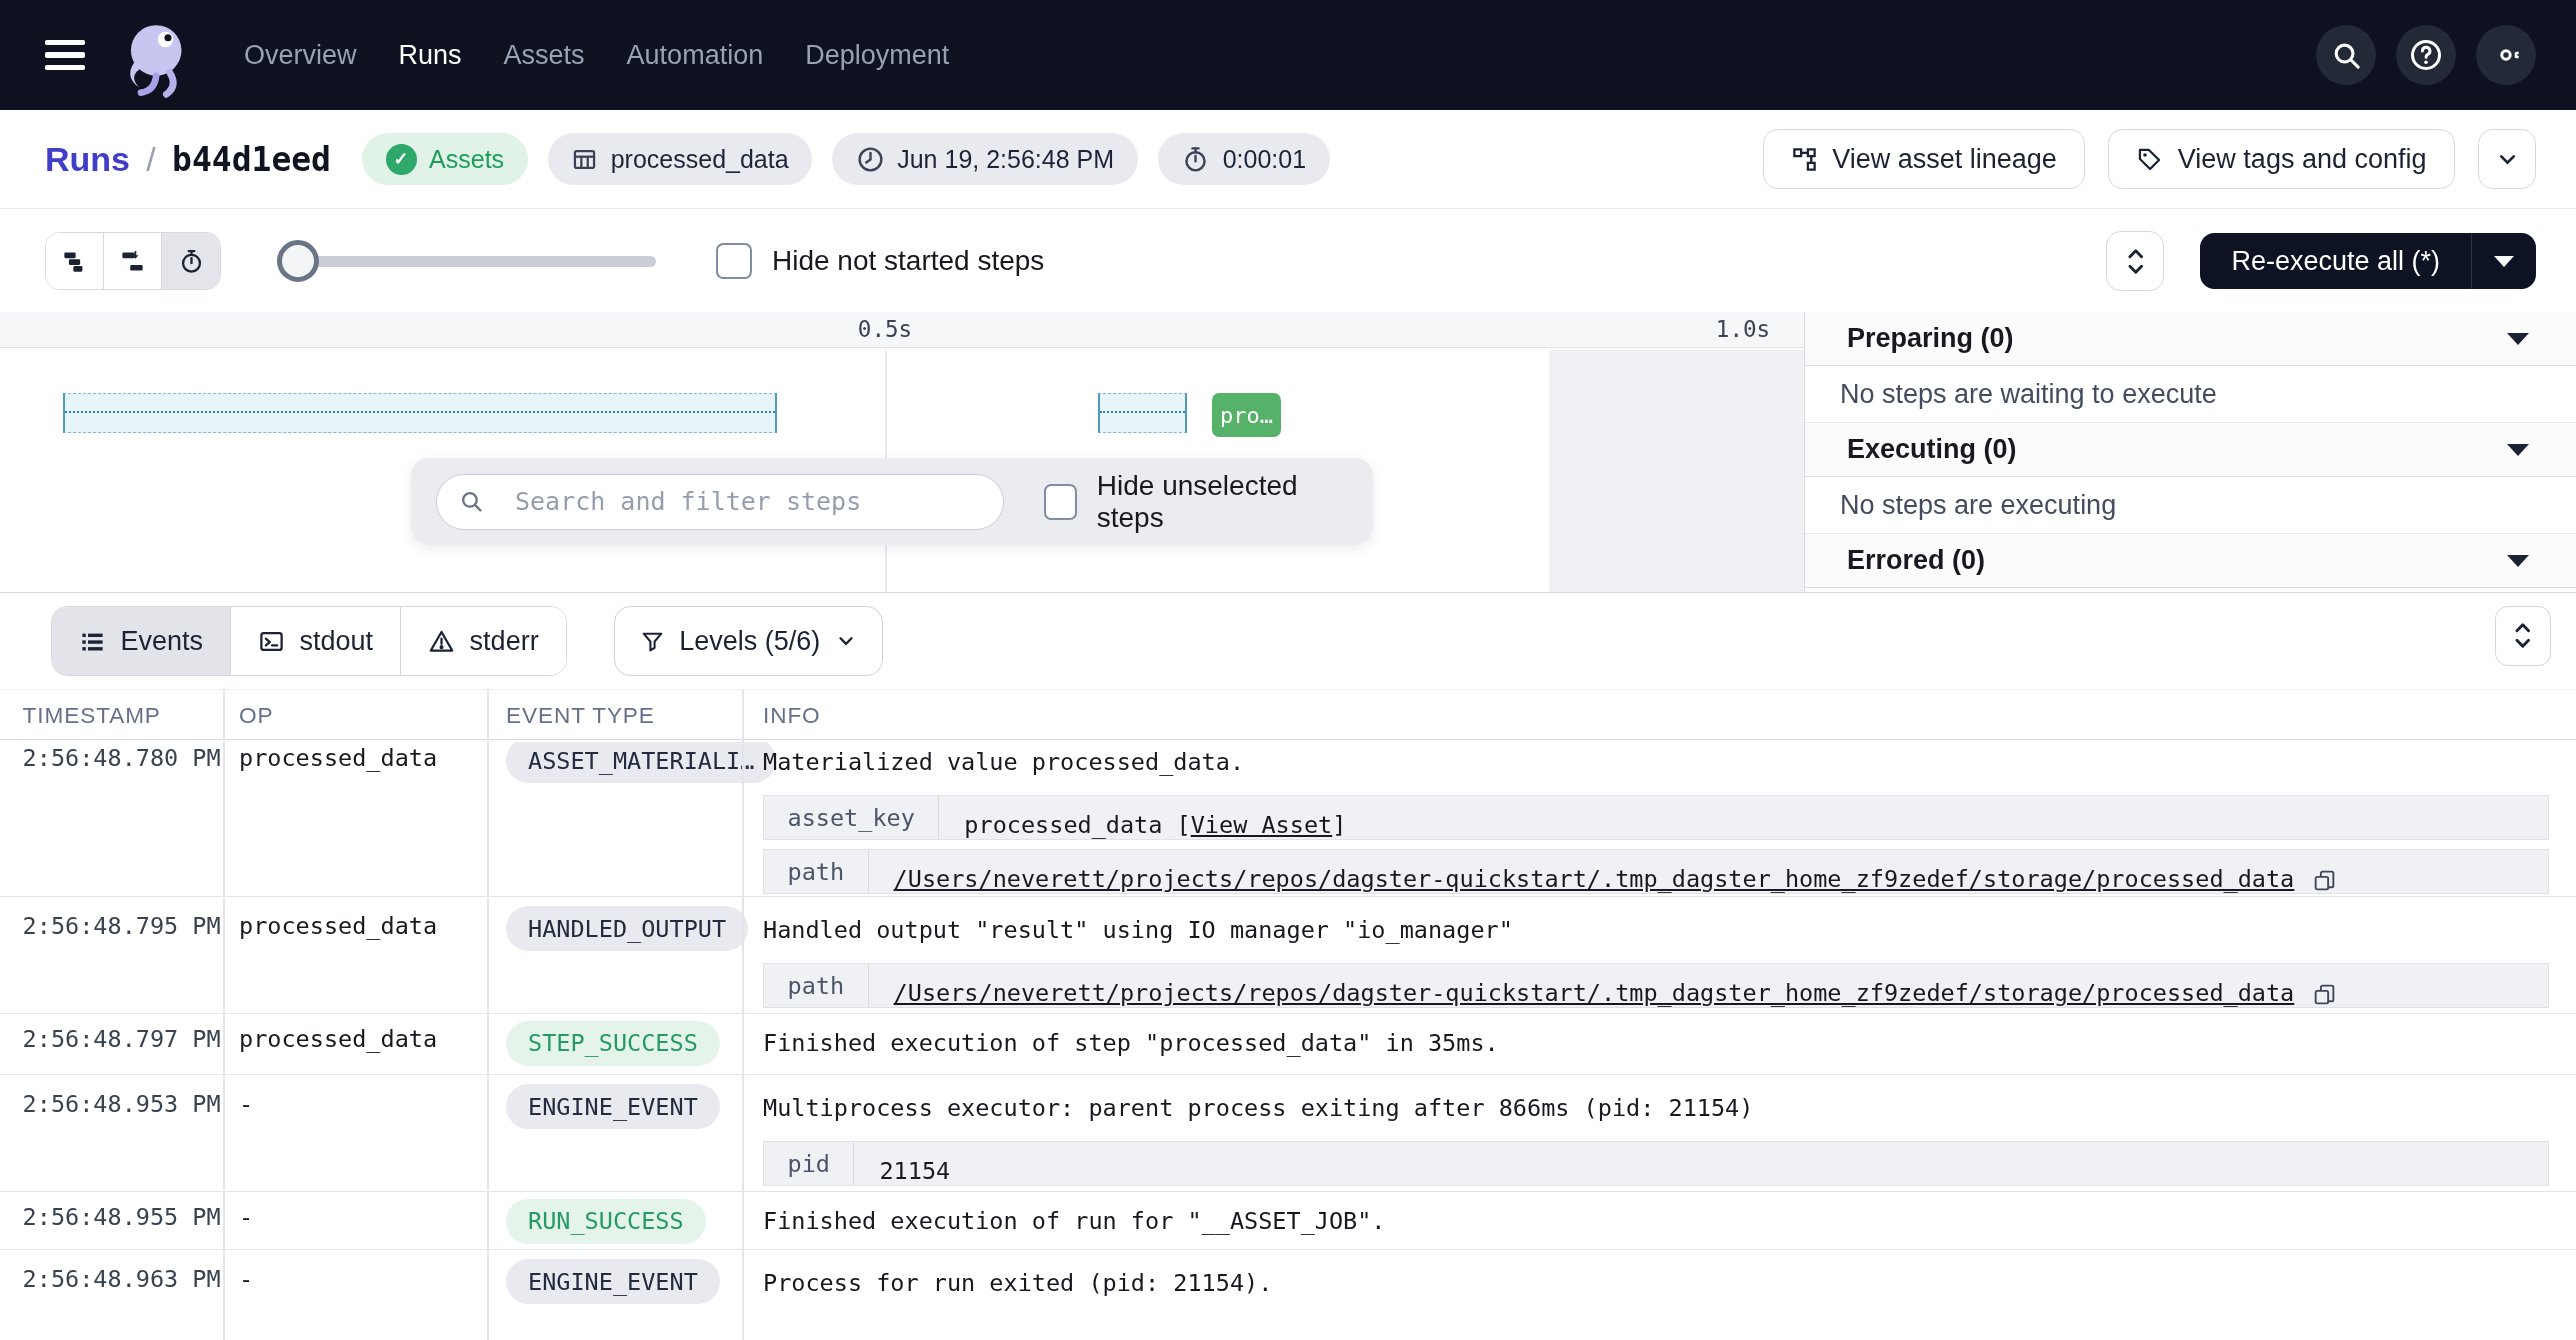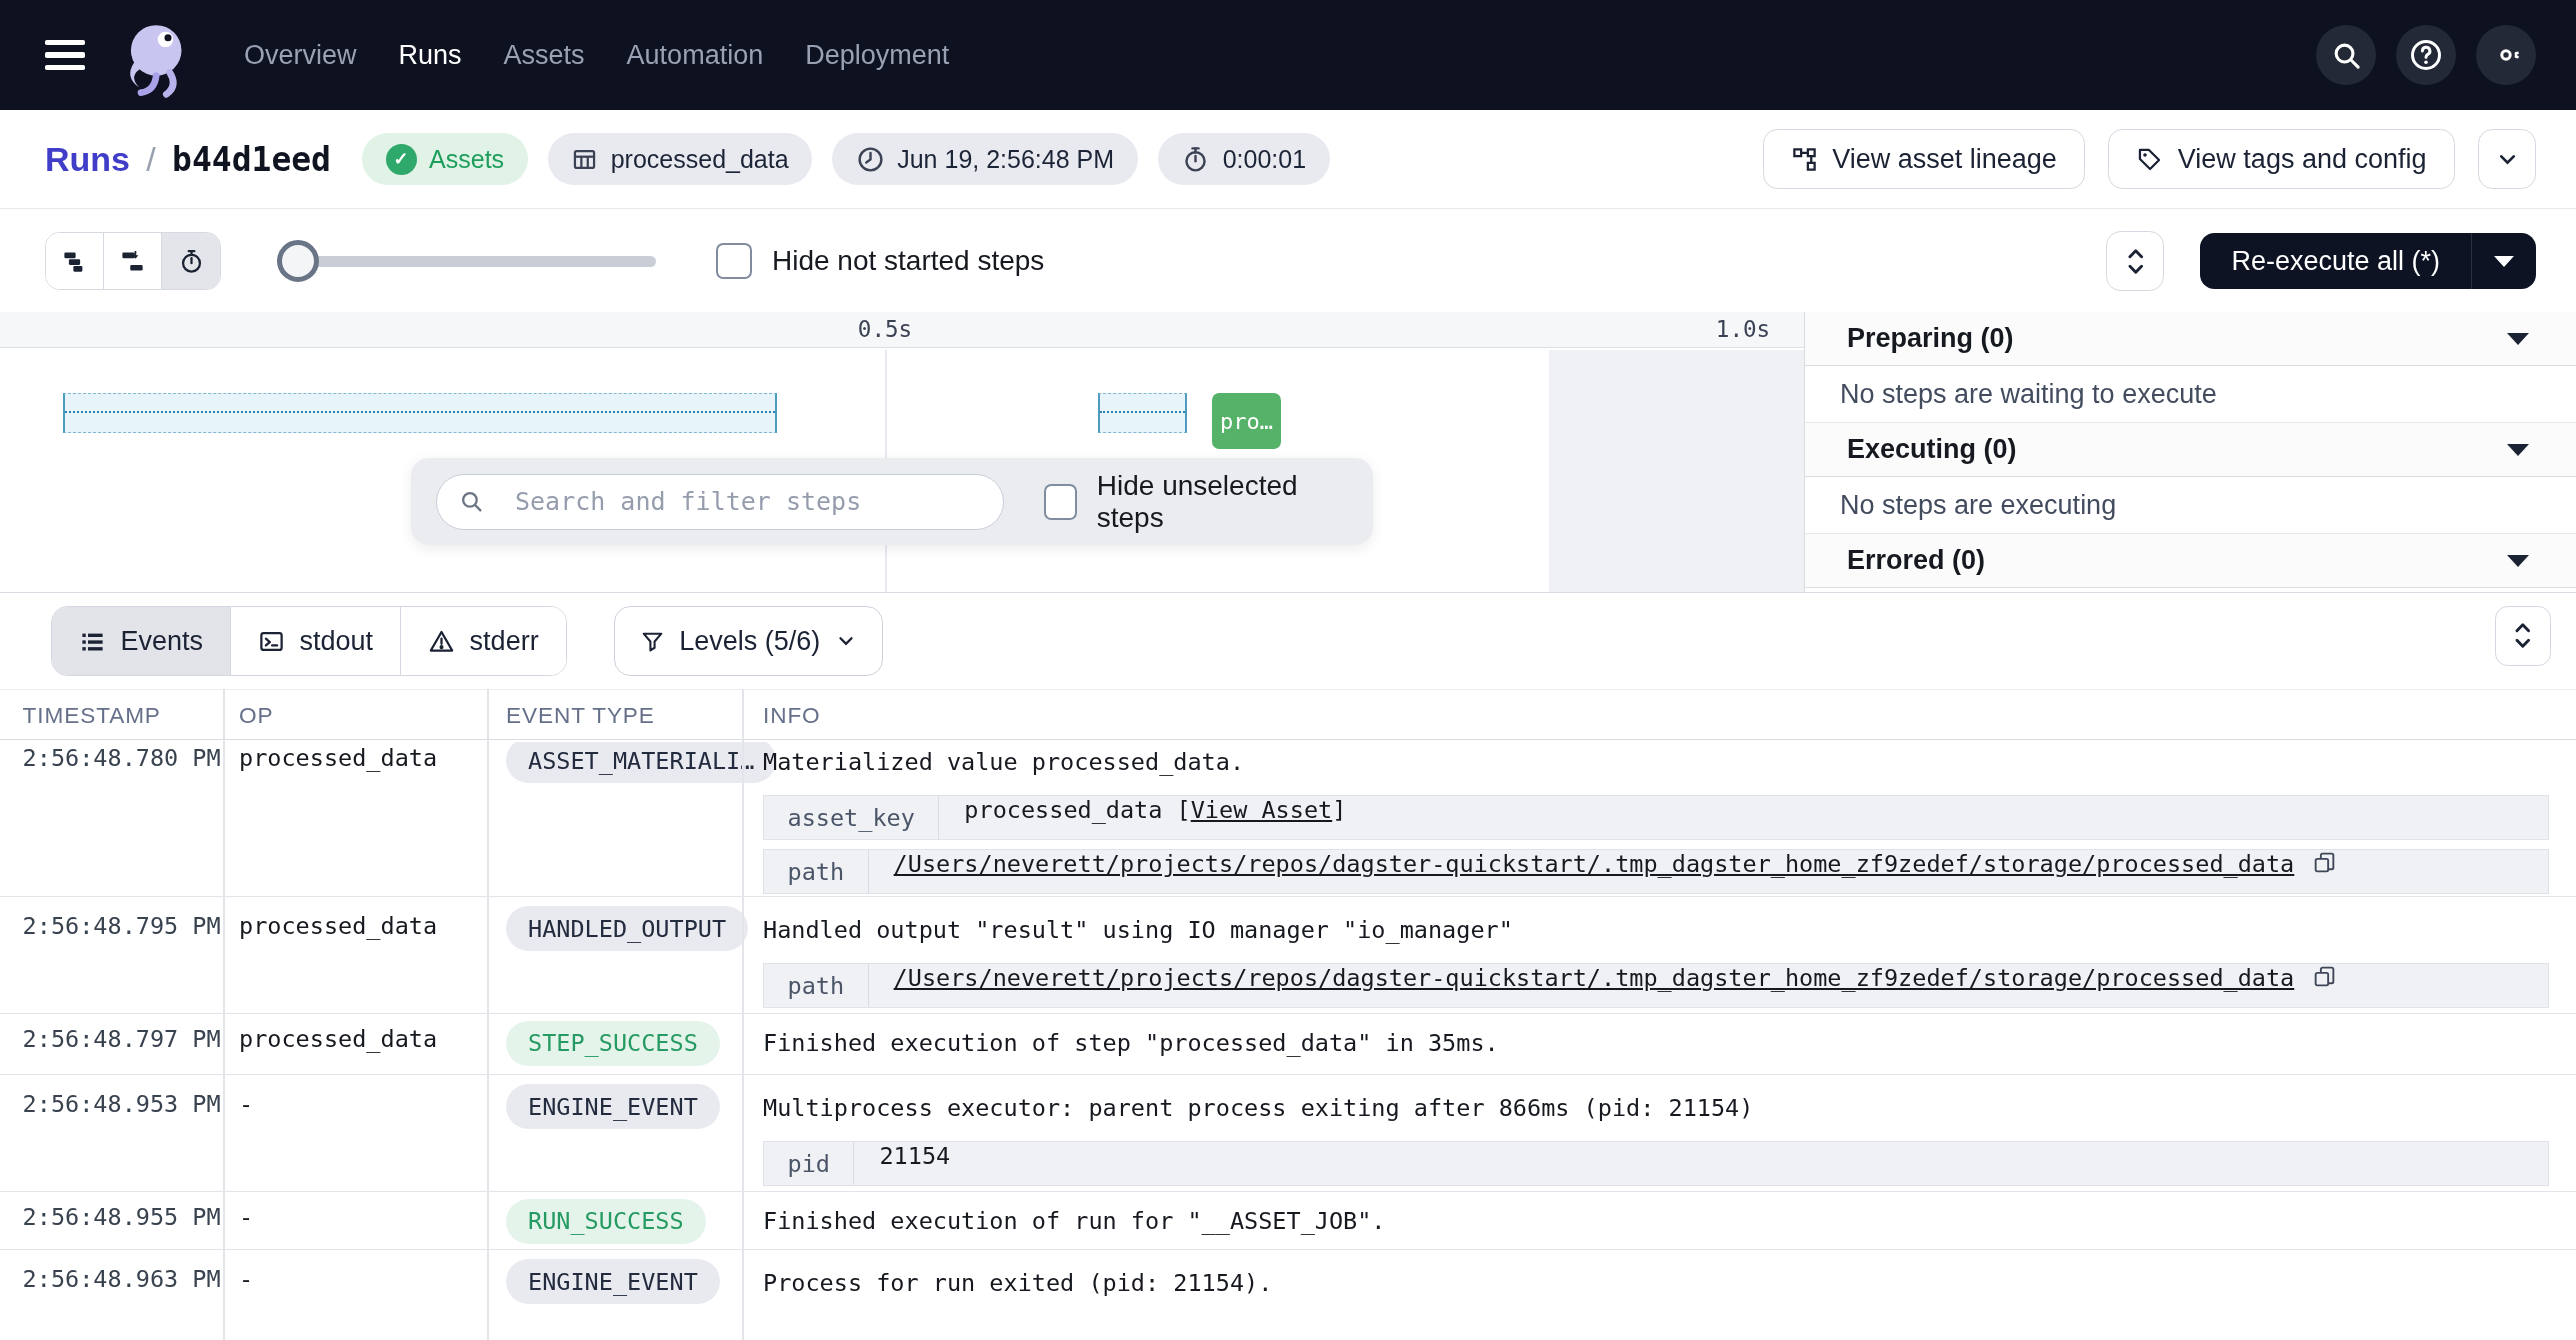--- a/index.html
+++ b/index.html
@@ -67,21 +67,21 @@
   .gantt { position:absolute; top:312px; left:0; height:280px; width:1804px; background:#fff; }
   .axis { position:absolute; top:0; left:0; right:0; height:36px; background:#F6F7F9; border-bottom:1.8px solid #DCDFE5; }
   .axis .tick { position:absolute; top:3.6px; font-size:22.6px; color:#3A4254; transform:translateX(-50%); }
   .gbody { position:absolute; top:38px; left:0; right:0; bottom:0; }
   .gridline { position:absolute; top:0; bottom:0; width:1.8px; background:#E8EAEF; }
   .shade { position:absolute; top:0; bottom:0; left:1549px; width:255px; background:#F0F1F5; }
   .gbar { position:absolute; top:43px; height:40px; background:#E7F4F9;
           border-top:1.8px dashed #7FB8D4; border-bottom:1.8px dashed #7FB8D4;
           border-left:2.7px solid #4E9BC0; border-right:2.7px solid #4E9BC0; }
   .gbar .dotline { position:absolute; left:0; right:0; top:17px; border-top:2.7px dotted #2D81B0; }
-  .gstep { position:absolute; top:43px; height:56px; background:#56B269; border-radius:7.2px;
+  .gstep { position:absolute; top:43px; height:44px; background:#56B269; border-radius:7.2px;
            color:#fff; font-size:22px; display:flex; align-items:center; justify-content:center; cursor:pointer; }
   .floatpanel { position:absolute; left:411px; top:108px; width:962px; height:87px;
                 background:rgba(234,235,239,0.97); border-radius:18px; display:flex; align-items:center;
                 padding:0 25px; gap:40px; box-shadow:0 3.6px 12.6px rgba(20,25,40,0.08); }
   .searchpill { width:614px; height:56px; border:1.8px solid #C7CDD8; border-radius:28px; background:#fff;
                 display:flex; align-items:center; padding:0 22px; gap:31px; color:#959DAD; }
   .searchpill input { border:none; outline:none; flex:1; font-family:"DejaVu Sans Mono", monospace;
                       font-size:25px; color:#3A4254; background:transparent; }
   .searchpill input::placeholder { color:#959DAD; }
 
@@ -124,21 +124,21 @@
   .c-op   { position:absolute; left:239px; top:14.5px; font-size:23.5px; color:#16191F; }
   .c-type { position:absolute; left:506px; top:9px; }
   .c-info { position:absolute; left:763px; top:16.3px; right:27px; }
   .epill { display:inline-flex; align-items:center; height:45px; padding:0 22px; border-radius:22.6px;
            background:#E9EAEF; color:#232B3E; font-size:23.5px; }
   .epill.green { background:#E4F4EA; color:#259A62; }
   .infotext { font-size:23.5px; color:#16191F; line-height:33px; }
   .kv { margin-top:16.3px; display:flex; width:1786px; height:45px; background:#F0F1F4;
         border:1.8px solid #DFE2E8; align-items:stretch; font-size:23.5px; }
   .kv-label { display:flex; align-items:center; padding:0 23.5px; color:#4A5568; border-right:1.8px solid #D9DCE3; }
-  .kv-value { display:flex; align-items:flex-start; padding:0 25px; color:#16191F; white-space:pre; }
+  .kv-value { display:flex; align-items:flex-end; padding:0 25px; color:#16191F; white-space:pre; }
   .kv-value a { color:#16191F; text-decoration:underline; cursor:pointer; }
   .copy-ic { margin-left:18px; color:#3E4757; display:inline-flex; cursor:pointer; }
 
   svg { display:block; }
 </style>
 </head>
 <body>
 
 <div class="app">
 

